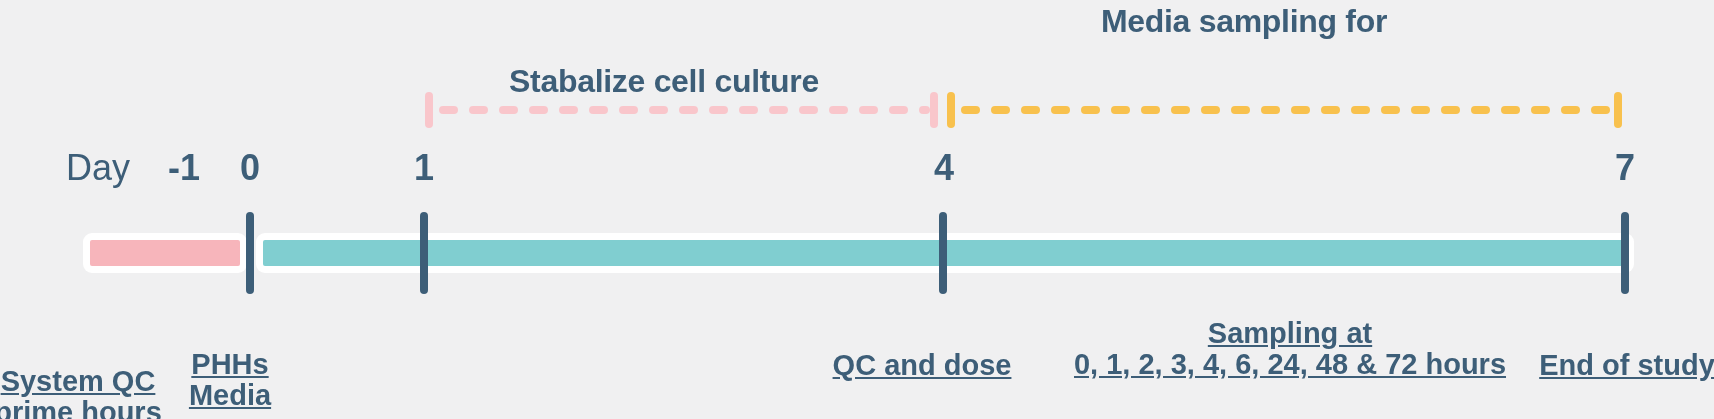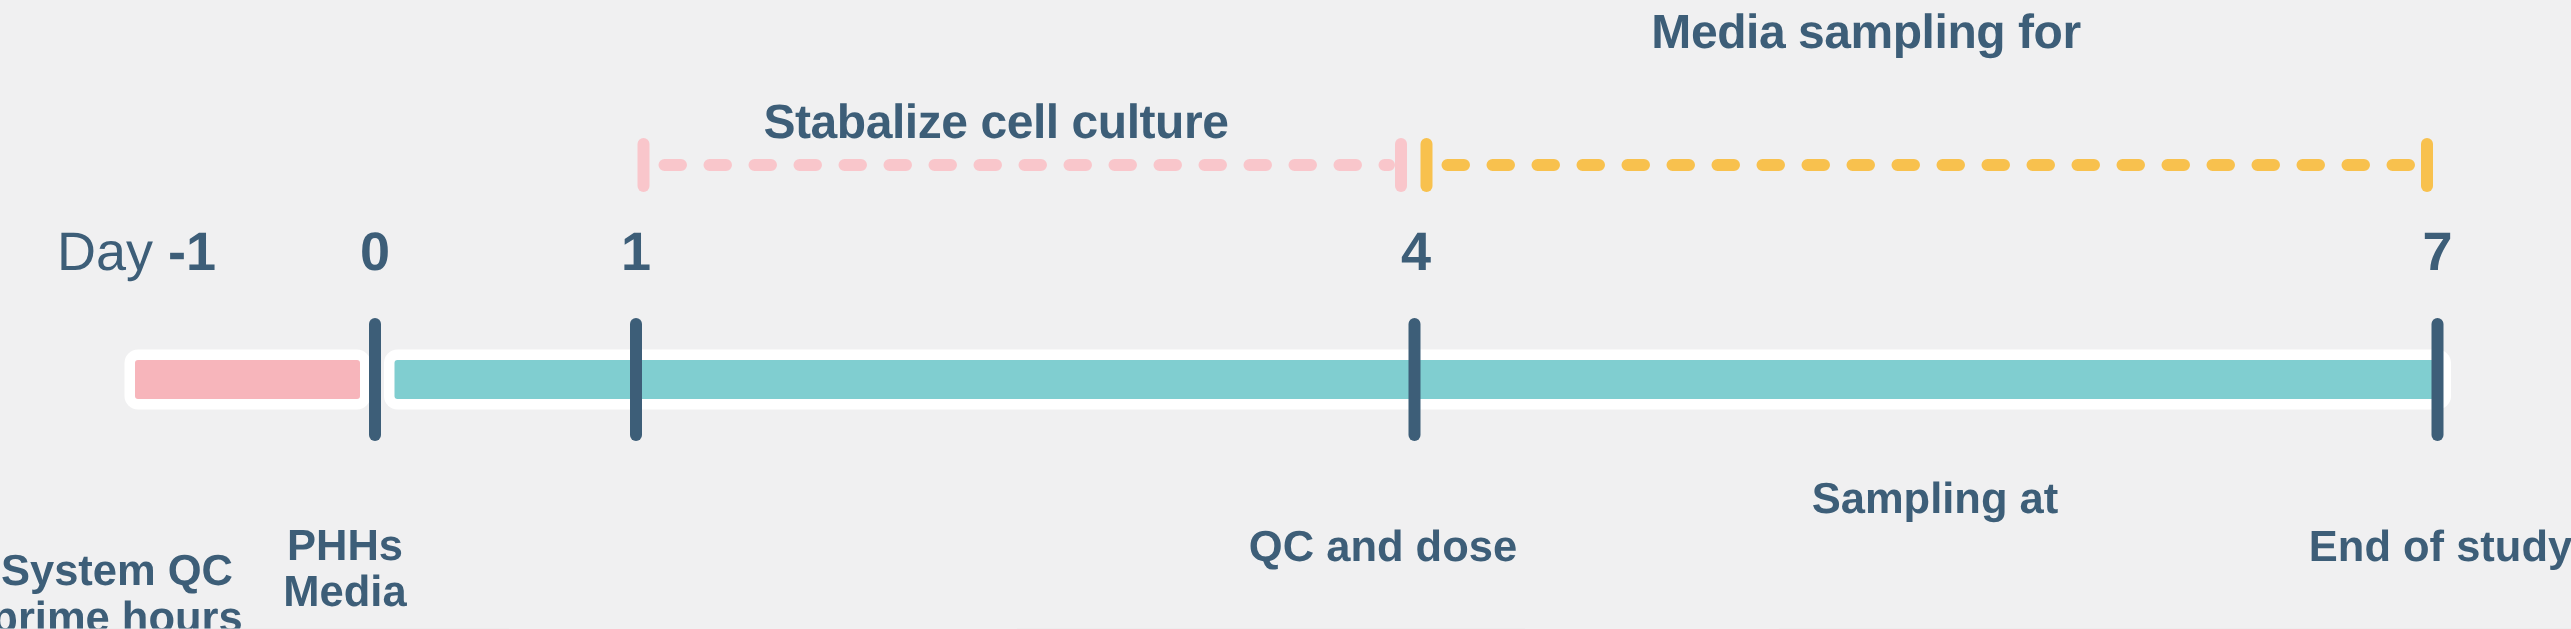--- a/index.html
+++ b/index.html
@@ -33,21 +33,21 @@
     font-weight:bold;
     white-space:nowrap;
   }
   .day-prefix-label{
     position:absolute;
     top:147px;
     left:38px;
     font-size:36px;
     white-space:nowrap;
   }
-  .day-prefix-label .prefix{font-weight:400;}
+  .day-prefix-label .prefix{font-weight:400;margin-left:28px;}
   .day-prefix-label .num{font-weight:bold;}
   .tick{
     position:absolute;
     top:212px;
     width:8px;height:82px;
     border-radius:4px;
     background:#3d5e78;
     z-index:3;
   }
   .bar-outline{
@@ -65,20 +65,21 @@
   .bar-fill.pink{background:#f7b5bb;}
   .bar-fill.teal{background:#80ced0;}
   .event-label{
     position:absolute;
     transform:translateX(-50%);
     font-size:29px;
     font-weight:bold;
     line-height:31px;
     text-align:center;
     white-space:nowrap;
+    text-decoration:underline;
   }
 </style>
 </head>
 <body>
 
 <div class="canvas">
 
   <div class="phase-title" style="left:664px;top:44px;margin-top:19px;">Stabalize cell culture</div>
 
   <div class="phase-title" style="left:1244px;top:3px;">
@@ -124,17 +125,18 @@
 
   <div class="event-label" style="left:230px;top:349px;">
     <div>PHHs</div>
     <div>Media</div>
   </div>
 
   <div class="event-label" style="left:922px;top:350px;">QC and dose</div>
 
   <div class="event-label" style="left:1290px;top:318px;">
     <div>Sampling at</div>
+    <div>0, 1, 2, 3, 4, 6, 24, 48 &amp; 72 hours</div>
   </div>
 
   <div class="event-label" style="left:1627px;top:350px;">End of study</div>
 
 </div>
 
 </body></html>

